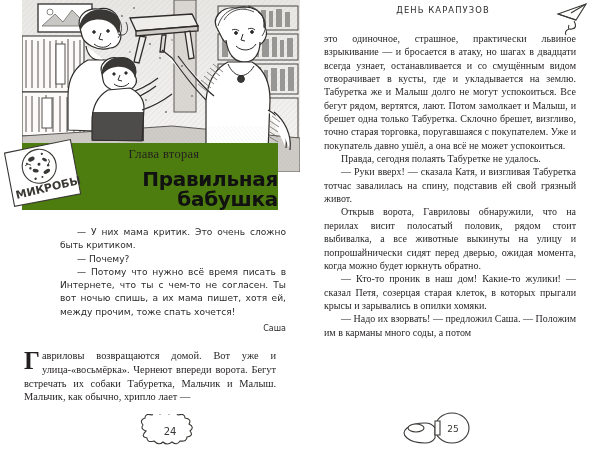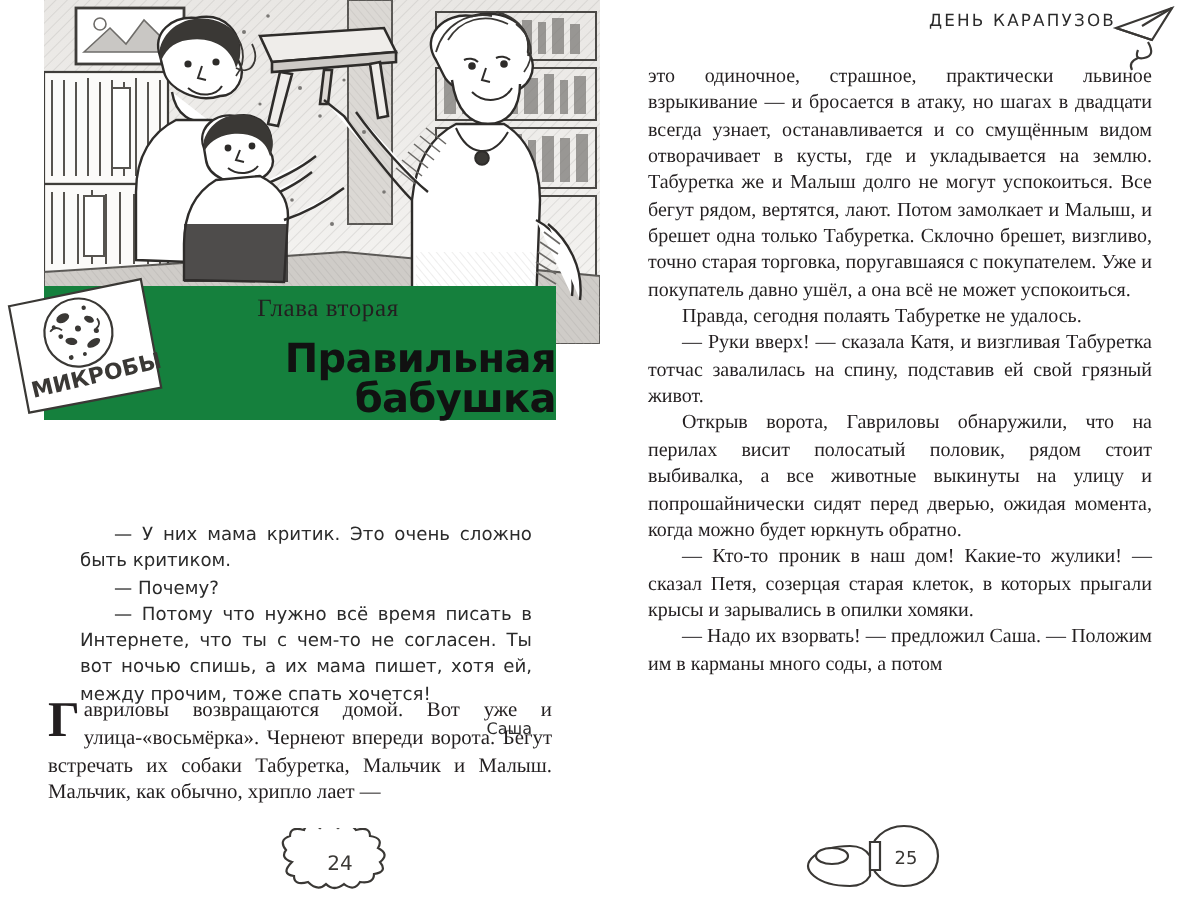--- a/index.html
+++ b/index.html
@@ -49,21 +49,21 @@
     z-index: 5;
   }
   .micro-card svg { display: block; width: 100%; height: 100%; }
 
   .title-block {
     position: absolute;
     left: 22px;
     top: 143px;
     width: 256px;
     z-index: 4;
-    background: #15803d;
+    background: #4d7c0f;
     padding-top: 4px;
   }
   .chapter-kicker {
     font-family: "Liberation Serif", serif;
     font-size: 12.5px;
     letter-spacing: 0.3px;
     text-align: center;
     color: #231f20;
     margin: 0 0 7px 0;
     padding-left: 28px;
@@ -76,29 +76,28 @@
     text-align: right;
     color: #111;
     margin: 0;
     padding-left: 26px;
     letter-spacing: -0.3px;
   }
   .chapter-title span { display: block; }
 
   .epigraph {
     position: absolute;
-    left: 40px;
+    left: 60px;
     top: 226px;
     width: 226px;
     font-family: "DejaVu Sans", sans-serif;
     font-size: 9.1px;
     line-height: 1.46;
     color: #2b2b2b;
     text-align: justify;
-    margin-top: 36px;
   }
   .epigraph p { margin: 0; text-indent: 17px; }
   .epi-sign {
     margin-top: 4px !important;
     text-align: right;
     text-indent: 0 !important;
     font-size: 8px;
     font-family: "DejaVu Sans", sans-serif;
   }
 
@@ -137,21 +136,21 @@
     height: 40px;
   }
   .folio-left svg, .folio-right svg { display: block; width: 100%; height: 100%; }
 
   
   .running-head {
     position: absolute;
     left: 28px;
     top: 5px;
     width: 230px;
-    text-align: right;
+    text-align: center;
     font-family: "DejaVu Sans", sans-serif;
     font-size: 8.4px;
     letter-spacing: 1.1px;
     color: #2b2b2b;
   }
   .plane {
     position: absolute;
     left: 238px;
     top: 0px;
     width: 60px;

